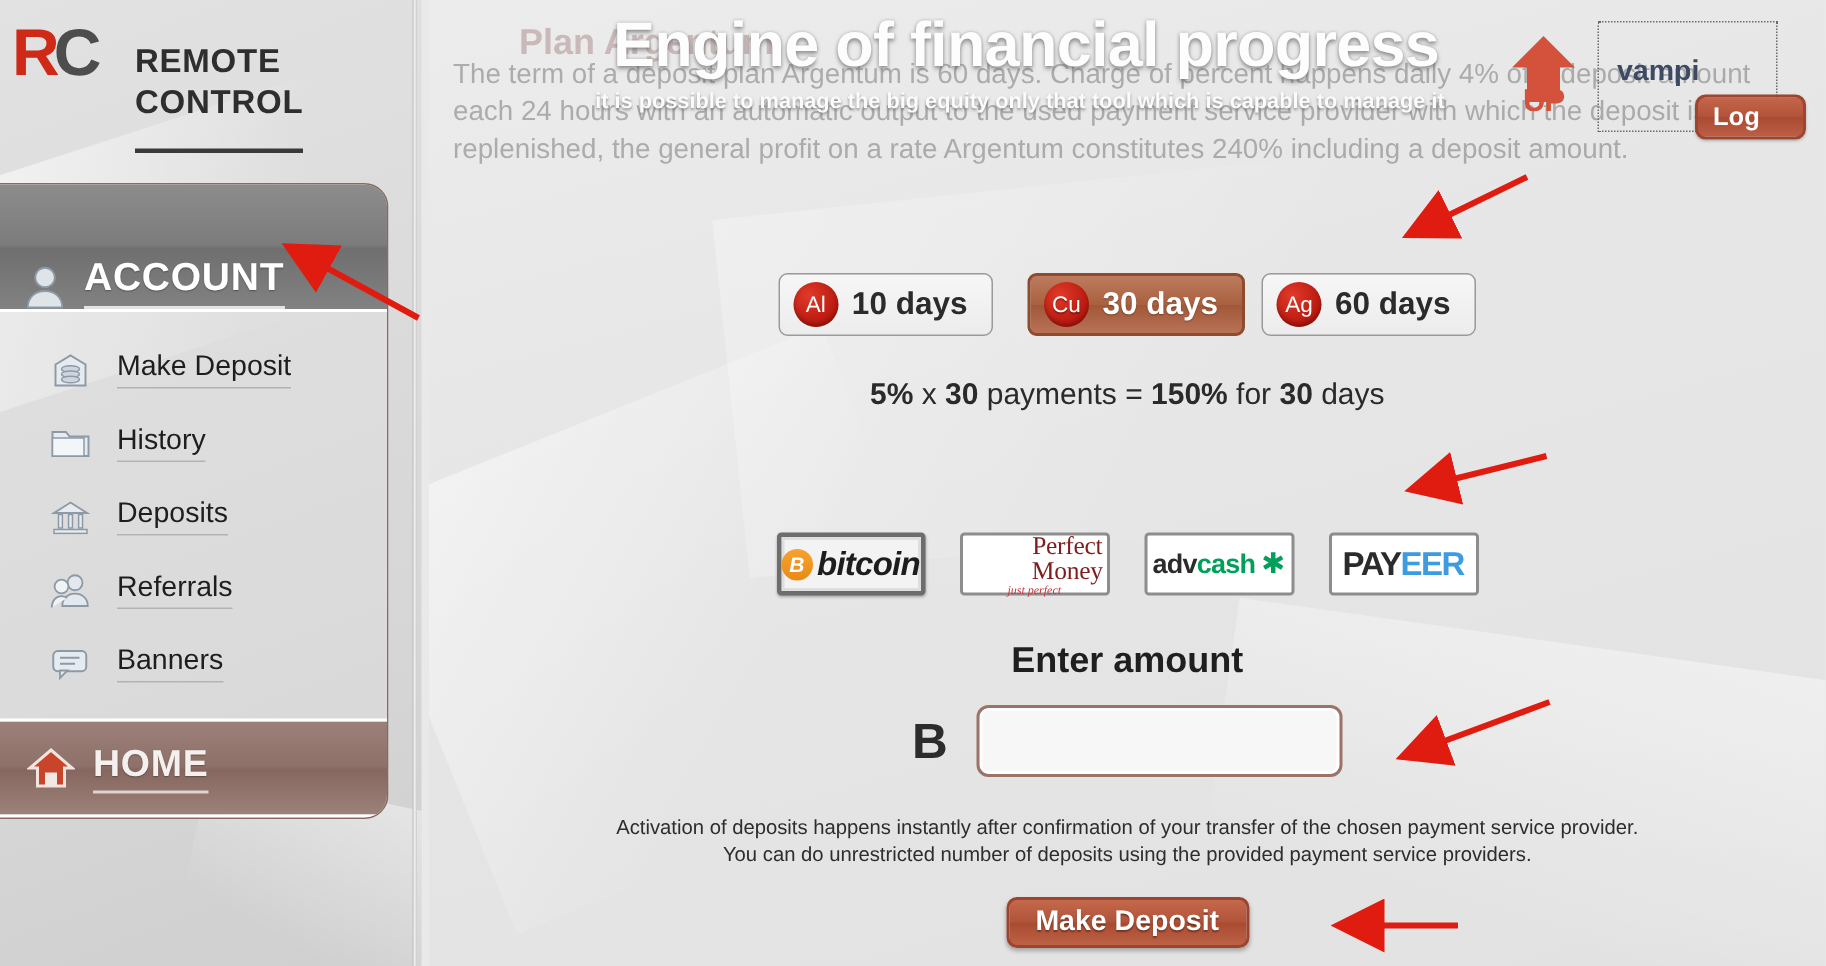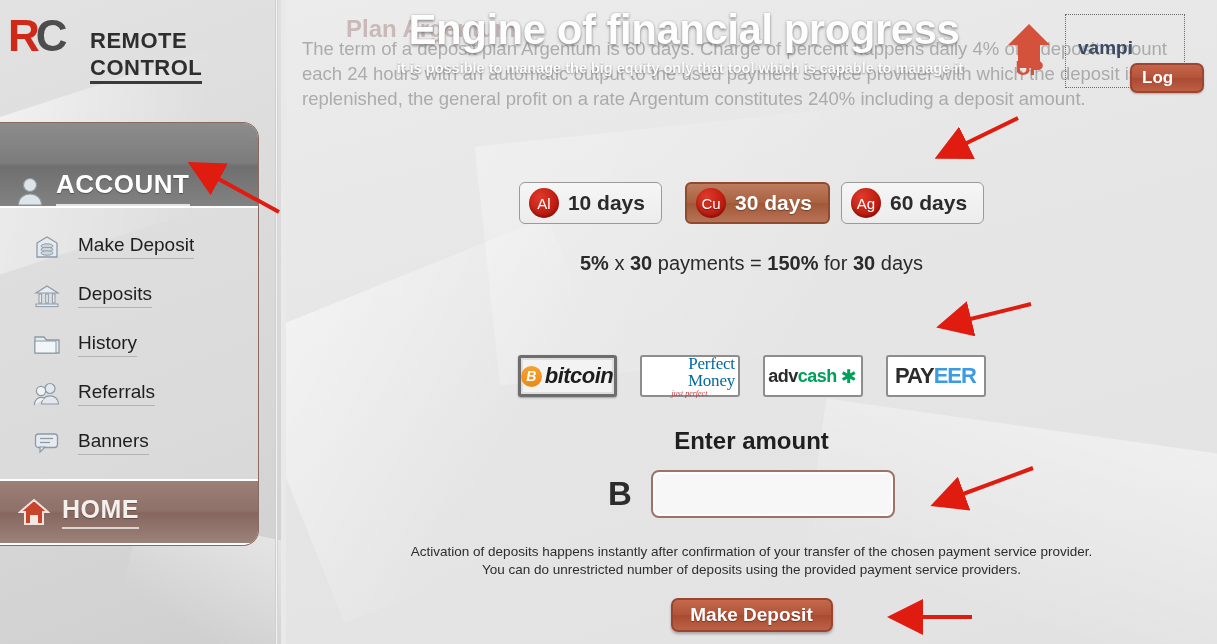--- a/index.html
+++ b/index.html
@@ -40,21 +40,21 @@
     font-family: Liberation Sans, sans-serif;
     font-size: 44px; font-weight: bold; letter-spacing: -4px; line-height: 1;
   }
   .brand-logo .r { color: #cf2a17; }
   .brand-logo .c { color: #4d4d4d; }
   .brand-name {
     position: absolute; left: 90px; top: 27px;
     font-size: 22px; font-weight: bold; color: #2e2e2e;
     letter-spacing: 0.5px; line-height: 27px;
   }
-  .brand-name .ln2 { border-bottom: 3px solid #3a3a3a; padding-bottom: 0; display: inline-block;}
+  .brand-name .ln2 { border-bottom: 3px solid #3a3a3a; padding-bottom: 18px; display: inline-block;}
 
   .menu {
     position: absolute; left: 0; top: 122px; width: 259px; height: 424px;
     border: 1px solid #8a6a60;
     border-left: none;
     border-top-right-radius: 16px; border-bottom-right-radius: 16px;
     overflow: hidden;
     background: rgba(226,226,226,0.35);
   }
   .menu-head {
@@ -200,21 +200,21 @@
   .pb-pm { width: 100px; }
   .pb-adv { width: 100px; }
   .pb-payeer { width: 100px; }
   .btc-mark {
     width: 21px; height: 21px; border-radius: 50%;
     background: linear-gradient(180deg,#f7a131,#e98b14);
     color: #fff; font-size: 14px; font-weight: bold; font-style: italic;
     display:flex;align-items:center;justify-content:center; margin-right: 3px;
   }
   .btc-word { font-size: 22px; font-weight: bold; font-style: italic; color: #1d1d1d; letter-spacing:-.5px;}
-  .pm-1 { font-family: "Liberation Serif", serif; font-size: 17px; color: #0369a1; line-height: 17px; letter-spacing:-.2px;padding-left:44px;}
+  .pm-1 { font-family: "Liberation Serif", serif; font-size: 17px; color: #7f1d1d; line-height: 17px; letter-spacing:-.2px;padding-left:44px;}
   .pm-2 { font-family: "Liberation Serif", serif; font-size: 8px; font-style: italic; color: #c9343a; text-align: center;}
   .adv-a { font-size: 18px; font-weight: bold; color: #2b2b2b; letter-spacing:-.5px;}
   .adv-b { font-size: 18px; font-weight: bold; color: #00a05a; letter-spacing:-.5px;}
   .adv-star { color: #00a05a; font-size: 19px; margin-left: 4px; }
   .py-1 { font-size: 22px; font-weight: bold; color: #2b2b2b; letter-spacing:-1px;}
   .py-2 { font-size: 22px; font-weight: bold; color: #3d9be0; letter-spacing:-1px;}
 
   .amt-row {
     position: absolute; top: 470px; left: 0; width: 931px;
     display: flex; justify-content: center; align-items: center; gap: 19px;
@@ -281,43 +281,43 @@
         <div class="menu-item">
           <span class="ic">
             <svg width="26" height="24" viewBox="0 0 26 24">
               <path d="M3 8 L13 2 L23 8 L23 22 L3 22 Z" fill="#e6ebf0" stroke="#8d9aa6" stroke-width="1.3"></path>
               <ellipse cx="13" cy="11" rx="6" ry="2.2" fill="#cdd6de" stroke="#8d9aa6" stroke-width="1"></ellipse>
               <ellipse cx="13" cy="14.5" rx="6" ry="2.2" fill="#cdd6de" stroke="#8d9aa6" stroke-width="1"></ellipse>
               <ellipse cx="13" cy="18" rx="6" ry="2.2" fill="#cdd6de" stroke="#8d9aa6" stroke-width="1"></ellipse>
             </svg>
           </span>
           <span class="lbl">Make Deposit</span>
+        </div>
+
+        <div class="menu-item">
+          <span class="ic">
+            <svg width="28" height="23" viewBox="0 0 28 23">
+              <path d="M2 4 h9 l2.4 3 H26 v13 H2 Z" fill="#e6ebf0" stroke="#8d9aa6" stroke-width="1.3"></path>
+              <path d="M2 8 h21 v12 H2 Z" fill="#f3f6f8" stroke="#8d9aa6" stroke-width="1"></path>
+            </svg>
+          </span>
+          <span class="lbl">History</span>
         </div>
 
         <div class="menu-item">
           <span class="ic">
             <svg width="26" height="24" viewBox="0 0 26 24">
               <path d="M13 2 L24 9 L2 9 Z" fill="#e6ebf0" stroke="#8d9aa6" stroke-width="1.2"></path>
               <rect x="5" y="10" width="2.6" height="9" fill="#e6ebf0" stroke="#8d9aa6" stroke-width="1"></rect>
               <rect x="11.7" y="10" width="2.6" height="9" fill="#e6ebf0" stroke="#8d9aa6" stroke-width="1"></rect>
               <rect x="18.4" y="10" width="2.6" height="9" fill="#e6ebf0" stroke="#8d9aa6" stroke-width="1"></rect>
               <rect x="2" y="20" width="22" height="2.6" fill="#e6ebf0" stroke="#8d9aa6" stroke-width="1"></rect>
             </svg>
           </span>
           <span class="lbl">Deposits</span>
-        </div>
-
-        <div class="menu-item">
-          <span class="ic">
-            <svg width="28" height="23" viewBox="0 0 28 23">
-              <path d="M2 4 h9 l2.4 3 H26 v13 H2 Z" fill="#e6ebf0" stroke="#8d9aa6" stroke-width="1.3"></path>
-              <path d="M2 8 h21 v12 H2 Z" fill="#f3f6f8" stroke="#8d9aa6" stroke-width="1"></path>
-            </svg>
-          </span>
-          <span class="lbl">History</span>
         </div>
 
         <div class="menu-item">
           <span class="ic">
             <svg width="28" height="24" viewBox="0 0 28 24">
               <circle cx="17" cy="6.5" r="5" fill="#e2e8ed" stroke="#8d9aa6" stroke-width="1.2"></circle>
               <path d="M8.5 22c0-5.2 3.8-8.2 8.5-8.2s8.5 3 8.5 8.2z" fill="#e2e8ed" stroke="#8d9aa6" stroke-width="1.2"></path>
               <circle cx="8" cy="9" r="4.6" fill="#eff3f6" stroke="#8d9aa6" stroke-width="1.2"></circle>
               <path d="M1.5 23c0-4.8 3.1-7.6 6.5-7.6 1.4 0 2.7.4 3.8 1.2" fill="#eff3f6" stroke="#8d9aa6" stroke-width="1.2"></path>
             </svg>

